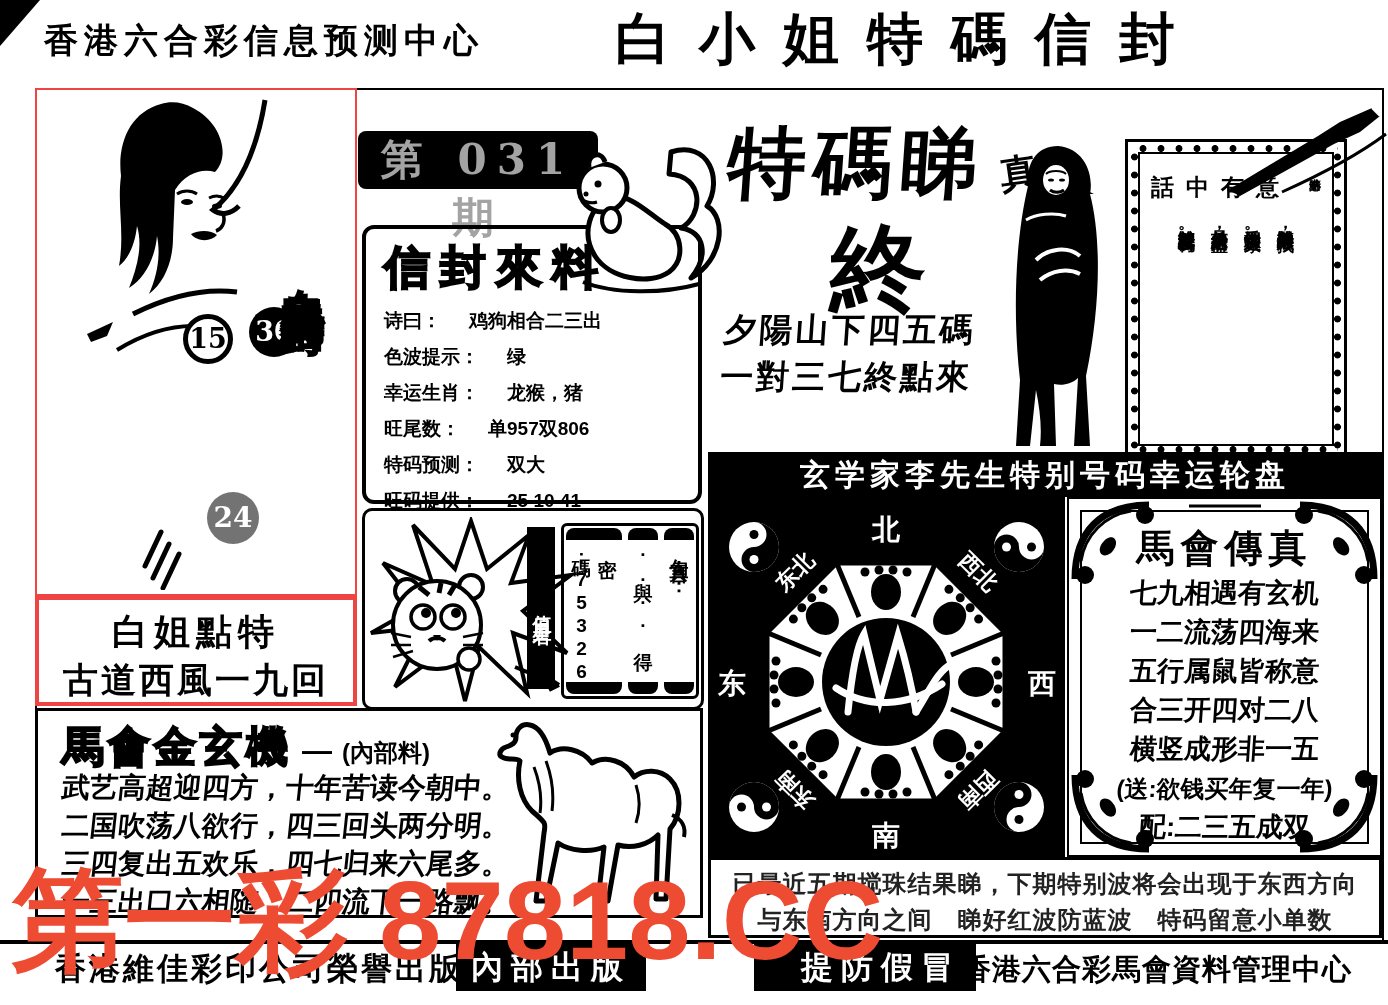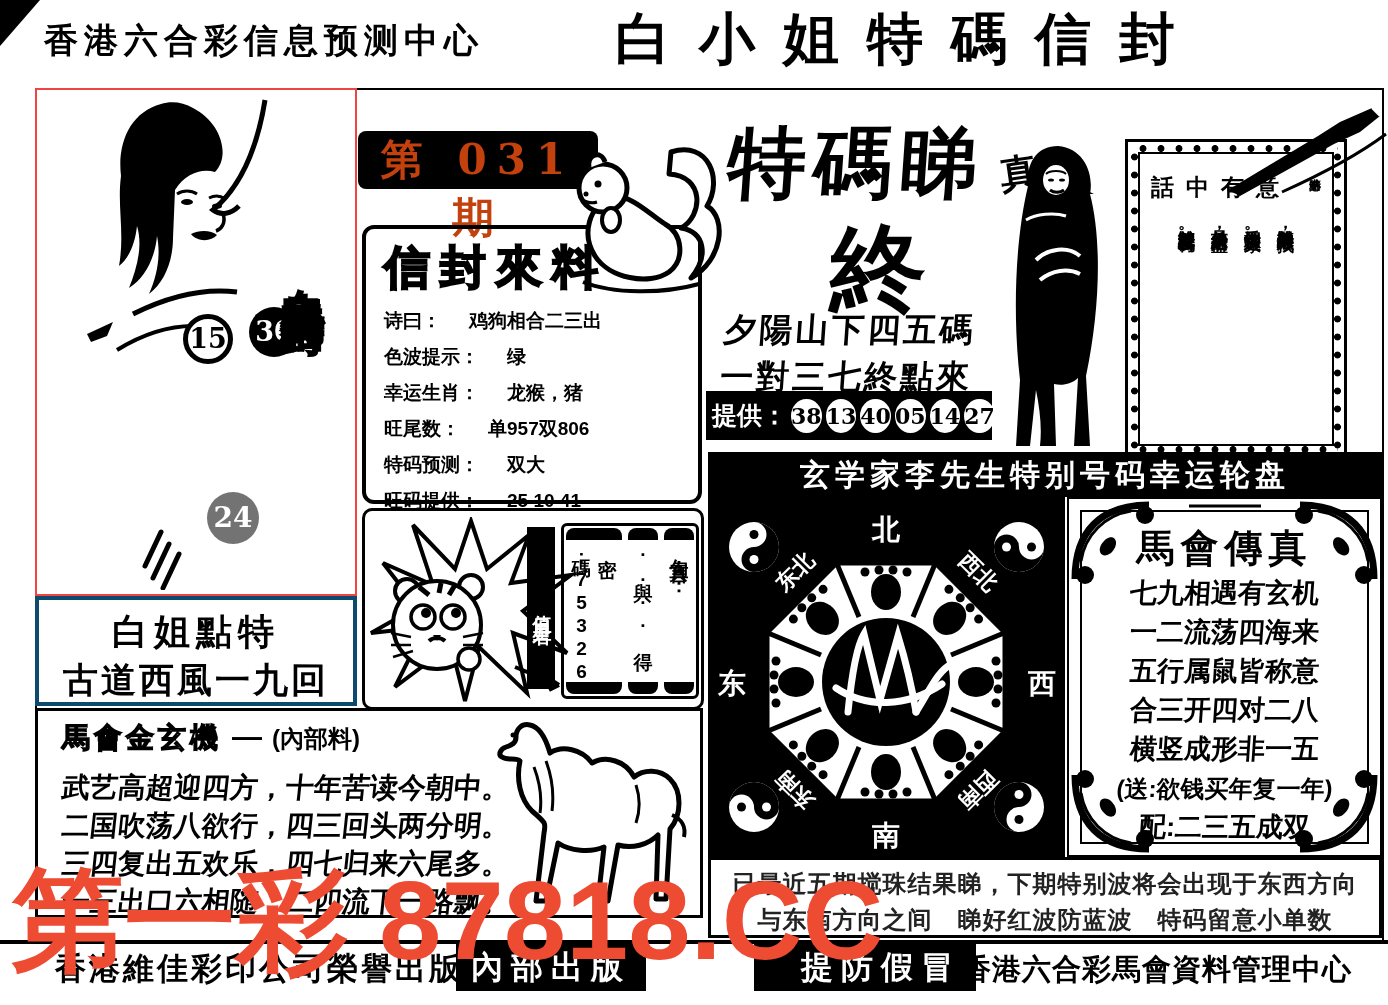--- a/index.html
+++ b/index.html
@@ -8,24 +8,24 @@
   .abs{position:absolute;}
   .serif{font-family:"DejaVu Serif",serif;}
   .hollow{color:#fff;-webkit-text-stroke:2.2px #000;}
   .vert{writing-mode:vertical-rl;text-orientation:upright;}
   .skew{transform:skewX(-4deg);}
   .center{text-align:center;}
   .blackbar{background:#000;color:#fff;}
   
   #frame{left:35px;top:88px;width:1345px;height:850px;border:2px solid #000;}
   #left-panel{left:35px;top:88px;width:322px;height:508px;border:2px solid #ef4444;box-sizing:border-box;}
-  #baijie-box{left:35px;top:596px;width:322px;height:110px;border:4px solid #0c4a6e;box-sizing:border-box;}
+  #baijie-box{left:35px;top:596px;width:322px;height:110px;border:4px solid #ef4444;box-sizing:border-box;}
   #jin-box{left:35px;top:708px;width:668px;height:210px;border:3px solid #000;box-sizing:border-box;}
   #issue-badge{left:358px;top:131px;width:240px;height:58px;background:#000;border-radius:8px;
-      color:#c2410c;font-size:42px;font-weight:bold;letter-spacing:10px;line-height:58px;text-align:center;}
+      color:#a3a3a3;font-size:42px;font-weight:bold;letter-spacing:10px;line-height:58px;text-align:center;}
   #env-box{left:362px;top:225px;width:340px;height:279px;border:4px solid #000;border-radius:12px;box-sizing:border-box;padding:8px 0 0 18px;}
   #tiger-box{left:362px;top:508px;width:342px;height:202px;border:3px solid #000;border-radius:10px;box-sizing:border-box;}
   #tigong-bar{left:706px;top:391px;width:286px;height:49px;display:flex;align-items:center;gap:4px;padding:0 6px;box-sizing:border-box;}
   #wheel-title{left:708px;top:452px;width:674px;height:45px;font-size:30px;font-weight:bold;
       letter-spacing:5px;line-height:45px;text-align:center;}
   #wheel-panel{left:708px;top:497px;width:357px;height:360px;background:#000;}
   #fax-panel{left:1067px;top:497px;width:315px;height:360px;background:#fff;border:2px solid #000;box-sizing:border-box;padding-left:40px;}
   #note-box{left:708px;top:857px;width:674px;height:81px;border:3px solid #000;box-sizing:border-box;color:#222;}
   #stamp{left:1125px;top:139px;width:222px;height:320px;border:3px solid #000;box-sizing:border-box;background:#fff;}
   .stamp-inner{position:absolute;inset:10px;border:2px solid #000;}
@@ -144,21 +144,21 @@
     <div class="abs vert" style="left:162px;top:16px;width:28px;height:162px;background:#000;color:#fff;font-size:19px;font-weight:bold;text-align:center;letter-spacing:4px;">值日星君</div>
     <div class="abs" style="left:196px;top:12px;width:138px;height:176px;border:3px solid #000;border-radius:6px;box-sizing:border-box;display:flex;flex-direction:row-reverse;justify-content:center;">
       <div class="scroll-col">句真言：：</div>
       <div class="scroll-col">·與···得</div>
       <div class="scroll-col">密碼:75326</div>
     </div>
   </div>
 
   <div id="jin-box" class="abs">
     <div class="abs" style="left:24px;top:8px;display:flex;align-items:baseline;gap:10px;">
-      <span class="hollow serif" style="font-size:28px;font-weight:normal;letter-spacing:4px;">馬會金玄機</span>
+      <span class="hollow serif" style="font-size:42px;font-weight:bold;letter-spacing:4px;">馬會金玄機</span>
       <span style="font-size:30px;font-weight:bold;">—</span>
       <span style="font-size:24px;font-weight:bold;">(內部料)</span>
     </div>
     <div class="abs" style="left:24px;top:58px;">
       <div class="jin-line">武艺高超迎四方，十年苦读今朝中。</div>
       <div class="jin-line">二国吹荡八欲行，四三回头两分明。</div>
       <div class="jin-line">三四复出五欢乐，四七归来六尾多。</div>
       <div class="jin-line">一三出口六相随，二四流下一路飘。</div>
     </div>
     <svg class="abs" style="left:448px;top:4px;" width="215" height="200" viewBox="0 0 215 200">
@@ -187,29 +187,20 @@
   <div class="abs serif" style="left:1000px;top:148px;font-size:38px;font-weight:bold;transform:rotate(-8deg);">真</div>
   <svg class="abs" style="left:1040px;top:186px;" width="56" height="30" viewBox="0 0 56 30">
     <path d="M2,22 C14,4 40,0 54,8 C38,8 16,14 8,26 Z" fill="#000"></path>
   </svg>
   <div class="abs serif" style="left:830px;top:206px;font-size:96px;font-weight:bold;">終</div>
   <div class="abs serif skew" style="left:722px;top:306px;font-size:33px;font-weight:bold;letter-spacing:3px;line-height:47px;">
     <div>夕陽山下四五碼</div>
     <div>一對三七終點來</div>
   </div>
 
-  <div id="tigong-bar" class="abs blackbar">
-    <span style="font-size:25px;font-weight:bold;white-space:nowrap;">提供：</span>
-    <span class="ball">38</span>
-    <span class="ball">13</span>
-    <span class="ball">40</span>
-    <span class="ball">05</span>
-    <span class="ball">14</span>
-    <span class="ball">27</span>
-  </div>
 
   <svg class="abs" style="left:996px;top:140px;" width="126" height="312" viewBox="0 0 126 312">
     <path fill="#000" d="M62,6 C40,6 30,24 32,46 C20,96 16,170 24,240 L20,306 L34,306 L40,250 C44,270 46,288 44,306 L60,306 L58,244 C66,246 76,244 82,238 L78,306 L94,306 L90,236 C104,170 106,100 94,54 C98,34 88,8 62,6 Z"></path>
     <ellipse cx="60" cy="40" rx="13" ry="15" fill="#fff"></ellipse>
     <path d="M50,34 C54,30 66,30 70,34" stroke="#000" stroke-width="2" fill="none"></path>
     <ellipse cx="55" cy="40" rx="3" ry="1.6" fill="#000"></ellipse>
       <ellipse cx="66" cy="40" rx="3" ry="1.6" fill="#000"></ellipse>
     <path d="M54,50 C58,53 64,53 68,50" stroke="#000" stroke-width="3" fill="none"></path>
     <path d="M40,120 C52,108 72,106 84,116 M44,140 C56,130 72,128 84,134" stroke="#fff" stroke-width="4" fill="none"></path>
     <path d="M30,80 C40,74 58,72 70,76" stroke="#fff" stroke-width="3" fill="none"></path>

